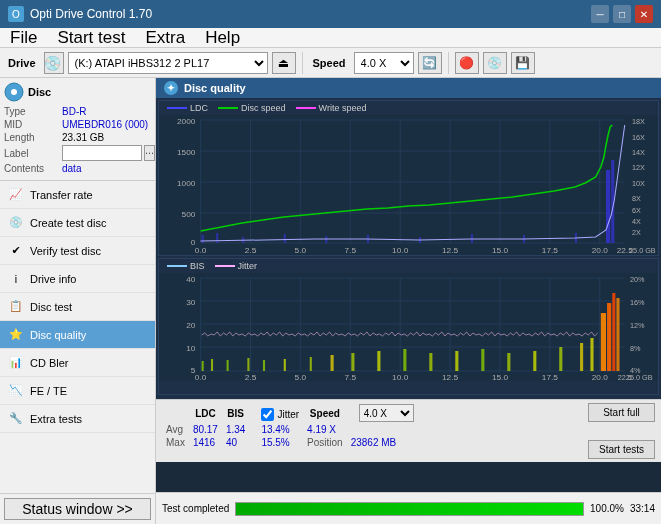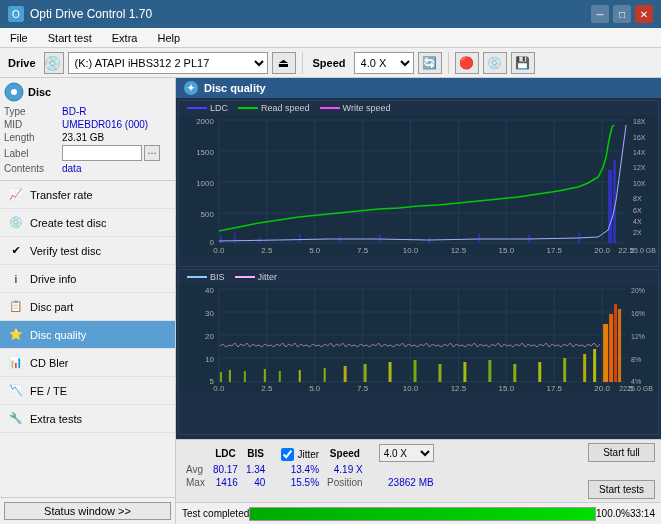--- a/index.html
+++ b/index.html
@@ -53,21 +53,21 @@
     .menu-bar {
       background: #f5f5f5;
       border-bottom: 1px solid #ccc;
       height: 20px;
       display: flex;
       align-items: center;
       padding: 0 4px;
       gap: 8px;
     }
     .menu-item {
-      font-size: 11px;
+      font-size: 17px;
       padding: 0 6px;
       cursor: pointer;
       height: 17px;
       display: flex; align-items: center;
       color: #000;
     }
 
     
     .toolbar {
       background: #f0f0f0;
@@ -107,21 +107,21 @@
     .toolbar-sep { width: 1px; height: 22px; background: #ccc; margin: 0 2px; }
 
     
     .main-layout {
       display: flex;
       height: calc(524px - 28px - 20px - 30px);
     }
 
     
     .sidebar {
-      width: 176px;
+      width: 156px;
       background: #f0f0f0;
       border-right: 1px solid #ccc;
       display: flex;
       flex-direction: column;
     }
 
     
     .disc-panel {
       padding: 4px;
       border-bottom: 1px solid #ccc;
@@ -165,21 +165,21 @@
       color: #000;
     }
     .nav-item.active { background: #5a9fd4; color: white; }
     .nav-icon {
       width: 16px; height: 16px;
       display: flex; align-items: center; justify-content: center;
       font-size: 11px;
       flex-shrink: 0;
     }
     .status-btn {
-      font-size: 11px; padding: 2px 13px;
+      font-size: 14px; padding: 2px 13px;
       background: #e8e8e8; border: 1px solid #999;
       cursor: pointer;
     }
 
     
     .content {
       flex: 1;
       background: #1a2a3a;
       display: flex;
       flex-direction: column;
@@ -248,44 +248,44 @@
     .stats-table {
       font-size: 10px;
       border-collapse: collapse;
     }
     .stats-table td {
       padding: 1px 4px;
     }
     .stats-table .col-header {
       text-align: center; font-weight: bold; color: #000;
     }
-    .stats-table .val { color: #0000cc; text-align: right; }
+    .stats-table .val { color: #0000cc; text-align: left; }
     .stats-table .label { color: #555; }
 
     .jitter-check {
       display: flex; align-items: center; gap: 3px;
       font-size: 10px; margin-top: 2px;
     }
 
     .btn-group {
       display: flex; flex-direction: column; gap: 18px;
     }
     .action-btn {
       font-size: 10px; padding: 3px 10px;
       background: #e0e0e0; border: 1px solid #999;
       cursor: pointer; white-space: nowrap;
     }
 
     
     .progress-area {
       background: #f0f0f0;
       border-top: 1px solid #ccc;
-      height: 22px;
+      height: 32px;
       display: flex; align-items: center;
-      padding: 0 6px; 
+      padding: 0 6px; gap: 6px; margin-top: 30px;
     }
     .progress-text { font-size: 10px; color: #000; }
     .progress-bar-wrap {
       flex: 1; height: 14px;
       background: #ddd; border: 1px solid #999;
       position: relative;
     }
     .progress-bar-fill {
       height: 100%;
       background: linear-gradient(to right, #00aa00, #00dd00);
@@ -397,21 +397,21 @@
       <div class="nav-item">
         <span class="nav-icon">✔</span>
         <span>Verify test disc</span>
       </div>
       <div class="nav-item">
         <span class="nav-icon">ℹ</span>
         <span>Drive info</span>
       </div>
       <div class="nav-item">
         <span class="nav-icon">📋</span>
-        <span>Disc part</span>
+        <span>Disc test</span>
       </div>
       <div class="nav-item active">
         <span class="nav-icon">⭐</span>
         <span>Disc quality</span>
       </div>
       <div class="nav-item">
         <span class="nav-icon">📊</span>
         <span>CD Bler</span>
       </div>
       <div class="nav-item">
@@ -439,21 +439,21 @@
     <div class="charts-area">
 
       <div class="chart-container chart-top">
         <div class="chart-legend">
           <div class="legend-item">
             <div class="legend-dot ldc"></div>
             <span>LDC</span>
           </div>
           <div class="legend-item">
             <div class="legend-dot read"></div>
-            <span>Read speed</span>
+            <span>Disc speed</span>
           </div>
           <div class="legend-item">
             <div class="legend-dot write"></div>
             <span>Write speed</span>
           </div>
         </div>
         <svg width="100%" height="140" viewBox="0 0 480 140" preserveAspectRatio="none" style="display:block;">
 
           <rect width="480" height="140" fill="#1a2e42"></rect>
 

